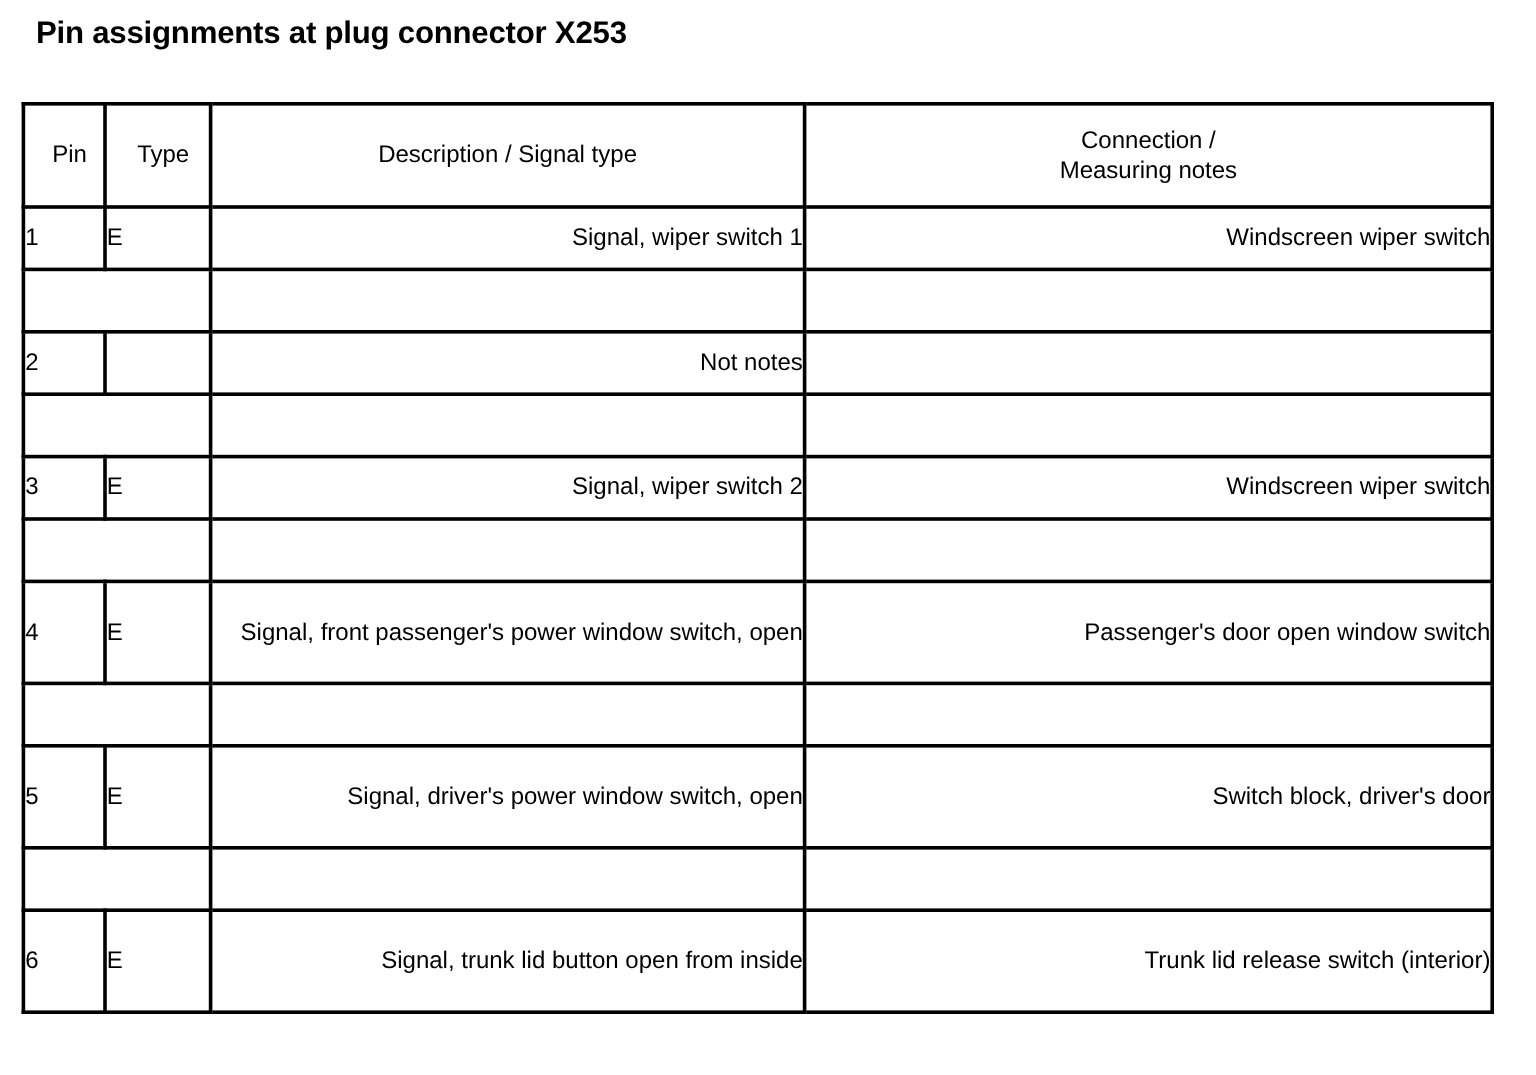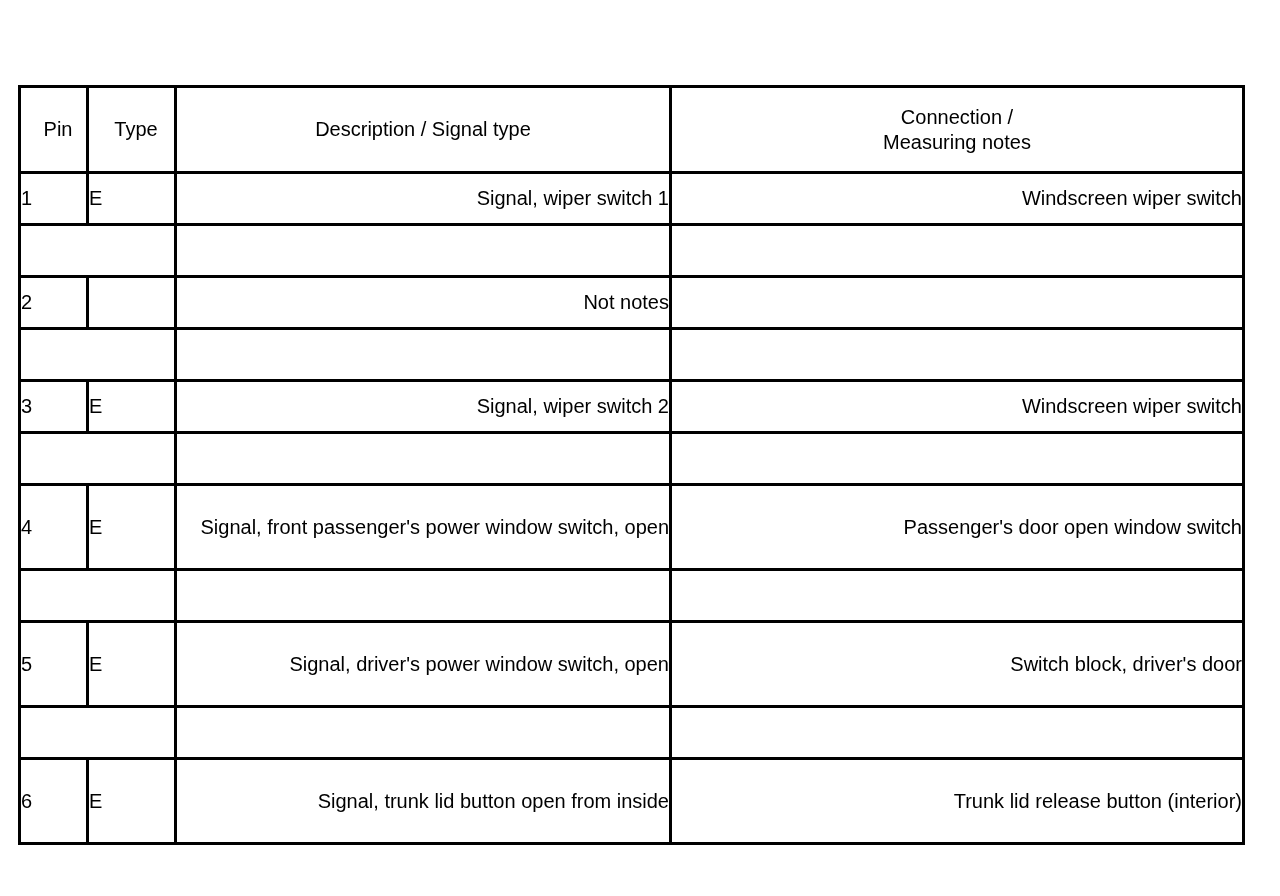--- a/index.html
+++ b/index.html
@@ -100,20 +100,21 @@
   .row-spacer .spacer-merged,
   .row-spacer .spacer-cell {
     background: #ffffff;
   }
 </style>
 </head>
 <body>
 
 <div class="page">
 
+  <div class="doc-title">Pin assignments at plug connector X253</div>
 
   <table class="pin-table">
     <colgroup>
       <col class="c-pin">
       <col class="c-type">
       <col class="c-desc">
       <col class="c-conn">
     </colgroup>
     <thead>
       <tr>
@@ -202,19 +203,19 @@
           <td class="spacer-cell"></td>
           <td class="spacer-cell"></td>
         </tr>
         <tr class="row-data tall">
           <td class="cell-pin">6</td>
           <td class="cell-type">E</td>
           <td class="cell-desc">
             <span class="txt">Signal, trunk lid button open from inside</span>
           </td>
           <td class="cell-conn">
-            <span class="txt">Trunk lid release button (interior)</span>
+            <span class="txt">Trunk lid release switch (interior)</span>
           </td>
         </tr>
       </tbody>
   </table>
 
 </div>
 
 </body></html>

